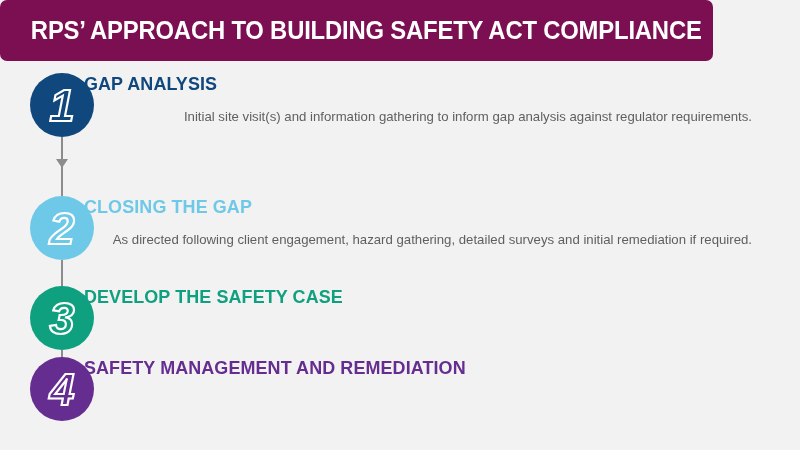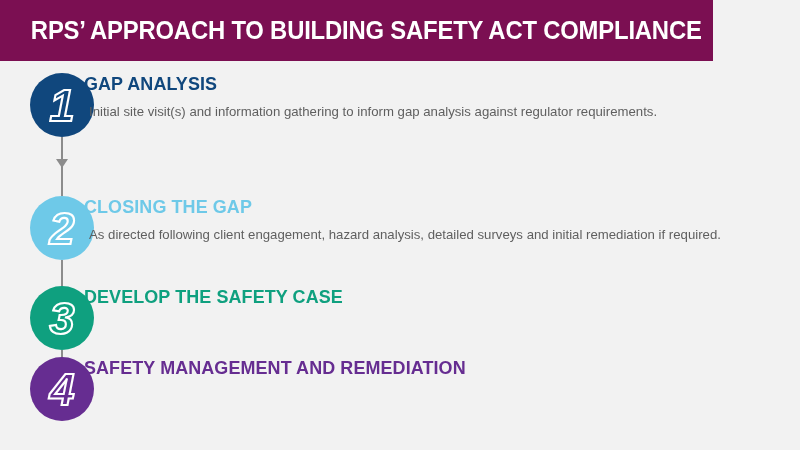--- a/index.html
+++ b/index.html
@@ -18,20 +18,21 @@
   
   #header-bar {
     position: absolute;
     left: 0;
     top: 0;
     width: 713px;
     height: 61px;
     background: #7b0f52;
     display: flex;
     align-items: center;
+    border-radius: 7px;
   }
   #header-title {
     color: #ffffff;
     font-size: 25.5px;
     font-weight: bold;
     letter-spacing: -0.2px;
     padding-left: 33px;
     white-space: nowrap;
     transform: scaleX(0.935);
     transform-origin: left center;
@@ -102,23 +103,24 @@
     white-space: nowrap;
     transform: scaleX(0.97);
     transform-origin: left center;
     font-family: "Liberation Sans", sans-serif;
   }
 
   .step-body {
     font-size: 13.2px;
     line-height: 19.5px;
     color: #5f5f5f;
-    margin: 5px;
+    margin: 12px;
     max-width: 672px;
     font-family: "Liberation Sans", sans-serif;
+    text-align: right;
   }
 
   
   .connector {
     position: absolute;
     left: 60px;
     width: 4px;
   }
   .connector-line {
     position: absolute;
@@ -163,21 +165,21 @@
     <div class="connector-arrow" style="top: 22px; border-top-color: rgb(140, 140, 140);"></div>
   </div>
 
   <div class="step" id="step-2" style="top: 135px;">
     <div class="step-circle-wrap">
       <div class="step-circle" id="circle-2" style="background: rgb(110, 201, 232);"></div>
       <div class="step-num">2</div>
     </div>
     <div class="step-text">
       <p class="step-heading" id="heading-2" style="color: rgb(110, 201, 232);">CLOSING THE GAP</p>
-      <p class="step-body" style="color: rgb(95, 95, 95);">As directed following client engagement, hazard analysis, detailed surveys and initial remediation if required.</p>
+      <p class="step-body" style="color: rgb(95, 95, 95);">As directed following client engagement, hazard gathering, detailed surveys and initial remediation if required.</p>
     </div>
   </div>
 
   <div class="connector" style="top: 199px; height: 56px;">
     <div class="connector-line" style="background: rgb(140, 140, 140);"></div>
     <div class="connector-arrow" style="top: 35px; border-top-color: rgb(140, 140, 140);"></div>
   </div>
 
   <div class="step" id="step-3" style="top: 225px;">
     <div class="step-circle-wrap">

